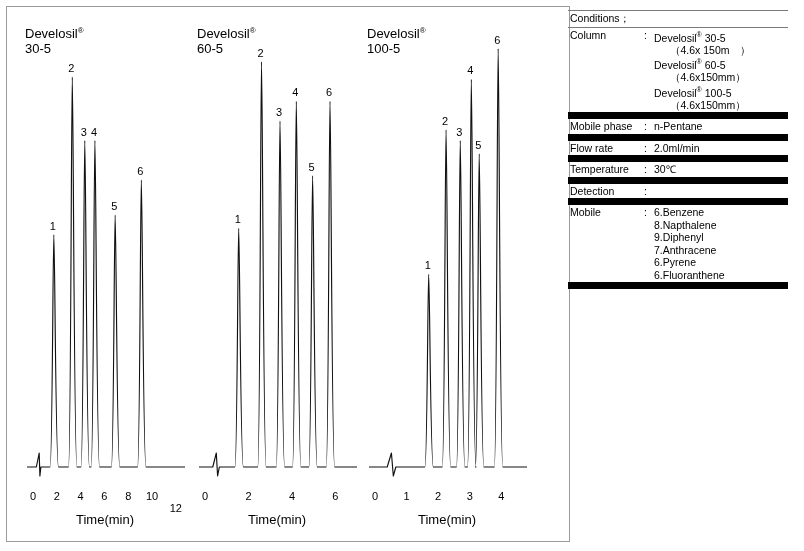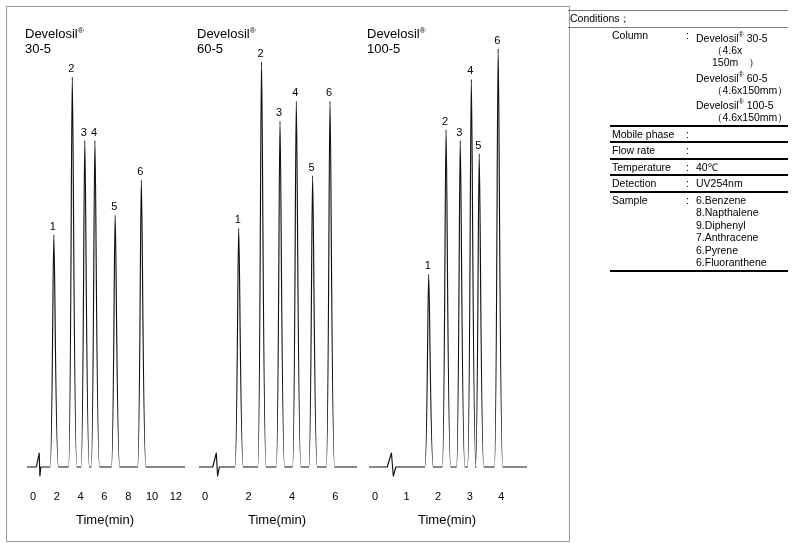--- a/index.html
+++ b/index.html
@@ -9,21 +9,21 @@
   .chromtitle{position:absolute;font-size:13px;line-height:15px;}
   .chromtitle sup{font-size:8px;vertical-align:super;}
   svg{display:block;}
   .axislabel{position:absolute;font-size:13px;text-align:center;}
   .ticklabel{position:absolute;font-size:11px;text-align:center;}
   .peaklbl{position:absolute;font-size:11px;}
 
   
   .cond{position:absolute;left:568px;top:10px;width:220px;font-size:10.5px;line-height:12.5px;}
   .cond .hdr{padding:1px 2px 2px 2px;border-top:1px solid #7a7a7a;border-bottom:1px solid #7a7a7a;}
-  .crow{display:flex;border-bottom:2px solid #000000;margin-left:42px;}
+  .crow{display:flex;border-bottom:7px solid #000000;}
   .ckey{width:72px;padding:1px 2px;flex:none;}
   .csep{width:8px;padding:1px 0;flex:none;}
   .cval{flex:1;padding:1px 2px;}
   .cval sup{font-size:7px;vertical-align:super;}
   .indent{display:block;padding-left:16px;}
 </style>
 </head>
 <body>
 
 <div class="panel">
@@ -41,21 +41,21 @@
           <line x1="129.04761904761904" y1="481" x2="129.04761904761904" y2="474" stroke="#111" stroke-width="1.1"></line>
           <line x1="152.85714285714286" y1="481" x2="152.85714285714286" y2="474" stroke="#111" stroke-width="1.1"></line>
         </svg>
       </div>
       <div class="ticklabel" style="left: 16px; top: 483px; width: 20px;">0</div>
       <div class="ticklabel" style="left: 39.8095px; top: 483px; width: 20px;">2</div>
       <div class="ticklabel" style="left: 63.619px; top: 483px; width: 20px;">4</div>
       <div class="ticklabel" style="left: 87.4286px; top: 483px; width: 20px;">6</div>
       <div class="ticklabel" style="left: 111.238px; top: 483px; width: 20px;">8</div>
       <div class="ticklabel" style="left: 135.048px; top: 483px; width: 20px;">10</div>
-      <div class="ticklabel" style="left: 158.857px; top: 483px; width: 20px;">12</div>
+      <div class="ticklabel" style="left: 158.857px; top: 495px; width: 20px;">12</div>
       <div class="peaklbl" style="left: 42.8333px; top: 212.86px;">1</div>
       <div class="peaklbl" style="left: 61.2857px; top: 55.18px;">2</div>
       <div class="peaklbl" style="left: 73.7857px; top: 118.69px;">3</div>
       <div class="peaklbl" style="left: 83.9048px; top: 118.69px;">4</div>
       <div class="peaklbl" style="left: 104.143px; top: 193.15px;">5</div>
       <div class="peaklbl" style="left: 130.333px; top: 158.11px;">6</div>
       <div class="axislabel" style="left: 16px; width: 164px; top: 505px;">Time(min)</div>
       <div class="chromtitle" style="left: 190px; top: 16px;"><span>Develosil<sup>®</sup></span><br><span>60-5</span></div>
       <div class="chrom" style="left: 188px; top: 0px; width: 164px; height: 470px;">
         <svg width="164" height="470" viewBox="0 0 164 470">
@@ -116,41 +116,44 @@
           <span class="indent">（4.6x 150m　）</span>
           <span style="display:block">Develosil<sup>®</sup> 60-5</span>
           <span class="indent">（4.6x150mm）</span>
           <span style="display:block">Develosil<sup>®</sup> 100-5</span>
           <span class="indent">（4.6x150mm）</span>
         </div>
       </div>
       <div class="crow">
         <div class="ckey">Mobile phase</div>
         <div class="csep">:</div>
+        <div class="cval">
+          <span style="display:block">n-Pentane</span>
+        </div>
       </div>
       <div class="crow">
         <div class="ckey">Flow rate</div>
         <div class="csep">:</div>
+        <div class="cval">
+          <span style="display:block">2.0ml/min</span>
+        </div>
       </div>
       <div class="crow">
         <div class="ckey">Temperature</div>
         <div class="csep">:</div>
         <div class="cval">
-          <span style="display:block">40℃</span>
+          <span style="display:block">30℃</span>
         </div>
       </div>
       <div class="crow">
         <div class="ckey">Detection</div>
         <div class="csep">:</div>
-        <div class="cval">
-          <span style="display:block">UV254nm</span>
-        </div>
       </div>
       <div class="crow">
-        <div class="ckey">Sample</div>
+        <div class="ckey">Mobile</div>
         <div class="csep">:</div>
         <div class="cval">
           <span style="display:block">6.Benzene</span>
           <span style="display:block">8.Napthalene</span>
           <span style="display:block">9.Diphenyl</span>
           <span style="display:block">7.Anthracene</span>
           <span style="display:block">6.Pyrene</span>
           <span style="display:block">6.Fluoranthene</span>
         </div>
       </div>

